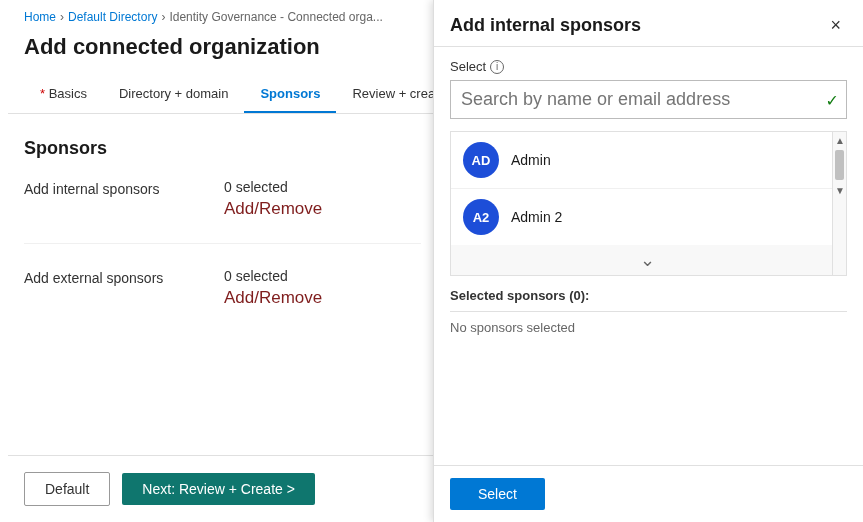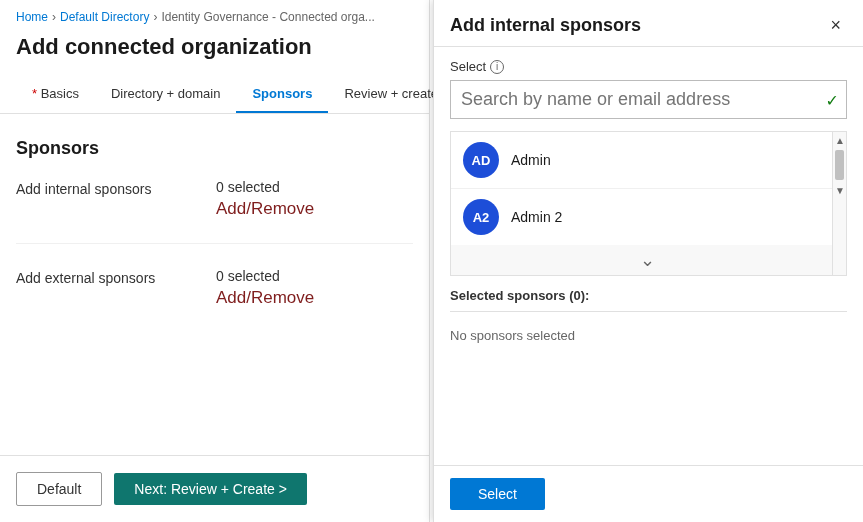--- a/index.html
+++ b/index.html
@@ -9,21 +9,21 @@
       background: #fff;
       width: 863px;
       height: 522px;
       overflow: hidden;
       position: relative;
     }
 
     
     .left-panel {
       position: absolute;
-      top: 0; left: 0;
+      top: 0; left: 8px;
       width: 430px;
       height: 522px;
       background: #fff;
       border-right: 1px solid #e0e0e0;
       display: flex;
       flex-direction: column;
     }
 
     .breadcrumb {
       display: flex;
@@ -286,21 +286,21 @@
 
     .selected-section {
       margin-top: 12px;
       flex: 1;
     }
 
     .selected-title {
       font-size: 13px;
       font-weight: 600;
       color: #333;
-      margin-bottom: 8px;
+      margin-bottom: 0;
       padding-bottom: 8px;
       border-bottom: 1px solid #e0e0e0;
     }
 
     .no-sponsors {
       color: #666;
       font-size: 13px;
       padding: 8px 0;
     }
 

